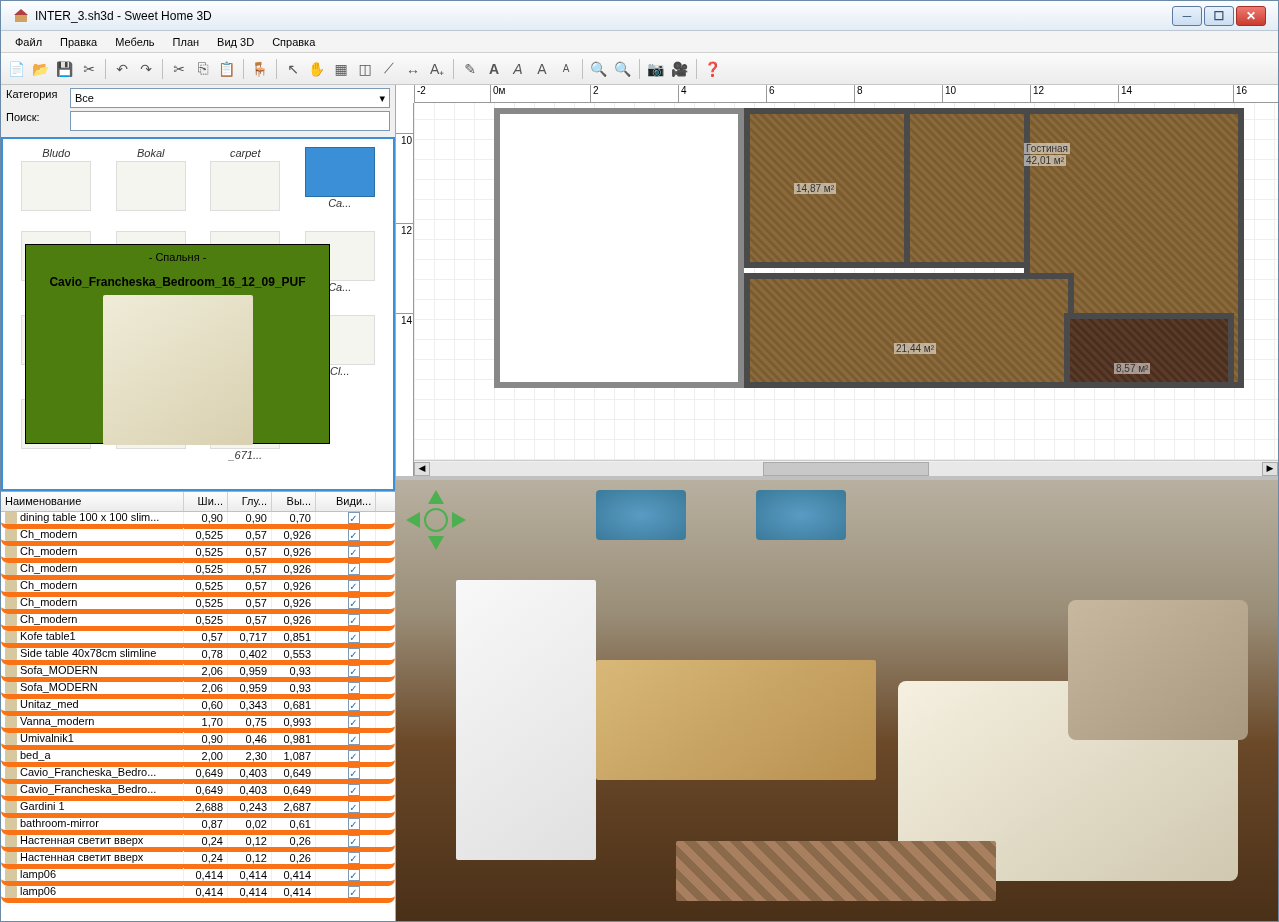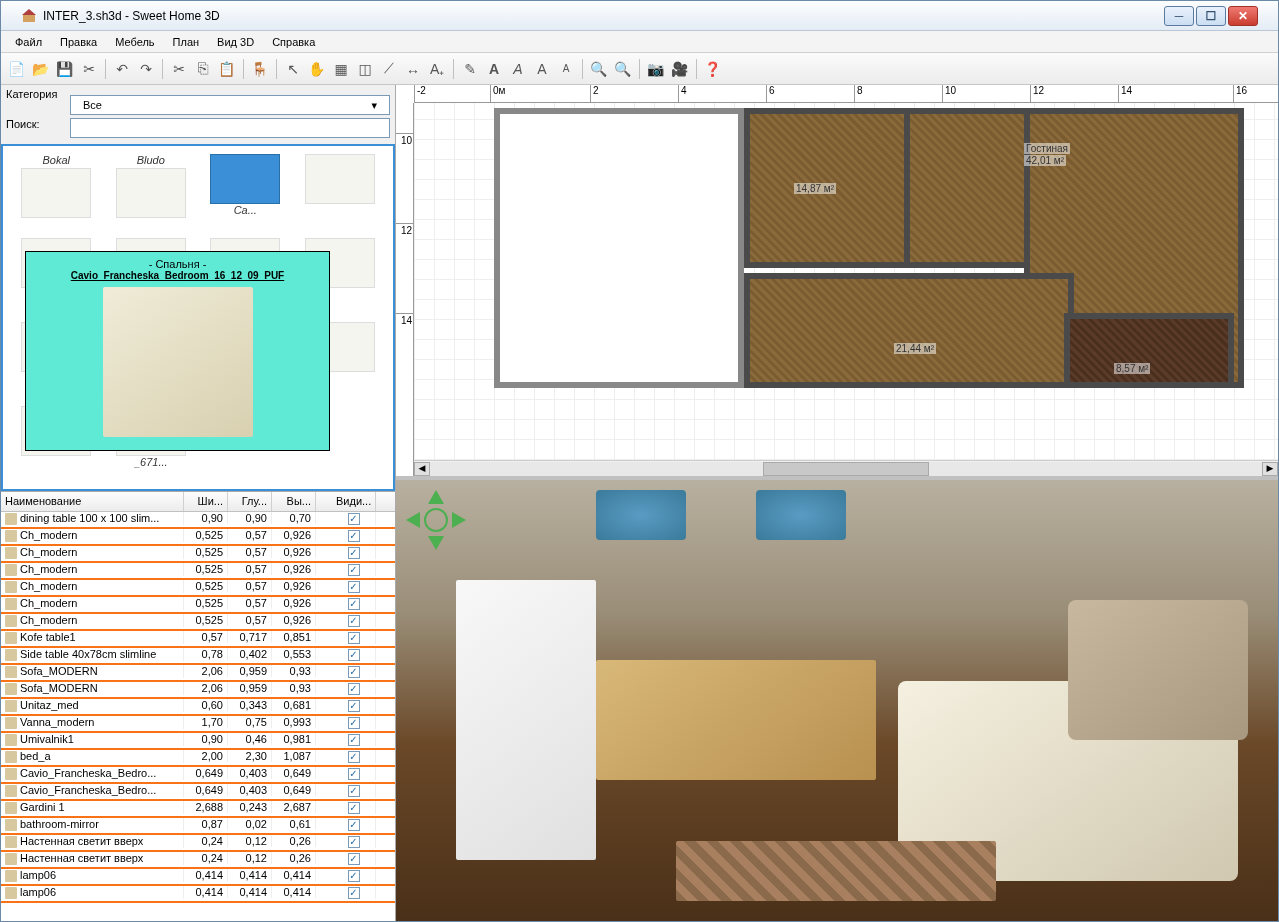--- a/index.html
+++ b/index.html
@@ -1,51 +1,51 @@
 <!DOCTYPE html>
 <html><head>
 <meta charset="utf-8">
 <style>
 * { box-sizing: border-box; margin: 0; padding: 0; }
 body { font-family: Tahoma, Arial, sans-serif; font-size: 11px; background: #e8e8e8; width: 1279px; height: 922px; overflow: hidden; }
 .window { width: 1279px; height: 922px; display: flex; flex-direction: column; border: 1px solid #6b8aa8; }
-.titlebar { height: 30px; background: linear-gradient(#fdfdfe, #e3ecf5); display: flex; align-items: center; padding: 0 20px; border-bottom: 1px solid #bcc7d4; }
+.titlebar { height: 30px; background: linear-gradient(#fdfdfe, #e3ecf5); display: flex; align-items: center; padding: 0 12px; border-bottom: 1px solid #bcc7d4; }
 .titlebar .app-icon { width: 16px; height: 16px; margin-right: 6px; }
 .titlebar .title { flex: 1; color: #000; font-size: 12px; }
 .win-btns { display: flex; gap: 2px; }
 .win-btn { width: 30px; height: 20px; border: 1px solid #5b7a9f; border-radius: 3px; display: flex; align-items: center; justify-content: center; font-size: 12px; font-weight: bold; }
 .win-btn.min, .win-btn.max { background: linear-gradient(#e9f1fb, #cbdef2); color: #33506e; }
 .win-btn.close { background: linear-gradient(#f07a72, #c93c2e); color: #fff; border-color: #a03028; }
 .menubar { height: 22px; background: #f4f4f4; display: flex; align-items: center; padding: 0 6px; gap: 2px; border-bottom: 1px solid #d0d0d0; }
 .menu-item { padding: 2px 8px; cursor: default; }
 .toolbar { height: 32px; background: linear-gradient(#fbfbfb, #ececec); display: flex; align-items: center; padding: 0 6px; gap: 4px; border-bottom: 1px solid #c6c6c6; }
 .tool-btn { width: 20px; height: 20px; display: flex; align-items: center; justify-content: center; border-radius: 2px; font-size: 14px; color: #555; }
 .tool-sep { width: 1px; height: 20px; background: #c0c0c0; margin: 0 2px; }
 .content { flex: 1; display: flex; overflow: hidden; }
 .left-pane { width: 395px; display: flex; flex-direction: column; border-right: 1px solid #aaa; }
 .catalog-top { padding: 3px 5px; background: #f0f0f0; }
 .cat-row { display: flex; align-items: flex-start; margin-bottom: 3px; gap: 4px; }
 .cat-row label { width: 60px; }
-.cat-select { flex: 1; height: 20px; border: 1px solid #7a9ab8; background: #fff; padding: 0 12px; display: flex; align-items: center; justify-content: space-between; margin-top: 7px; }
+.cat-select { flex: 1; height: 20px; border: 1px solid #7a9ab8; background: #fff; padding: 0 4px; display: flex; align-items: center; justify-content: space-between; }
 .cat-input { flex: 1; height: 20px; border: 1px solid #7a9ab8; background: #fff; padding: 0 4px; }
 .catalog-view { flex: 1; background: #fff; border: 2px solid #3a8fd6; overflow: hidden; position: relative; }
 .catalog-grid { padding: 8px; display: grid; grid-template-columns: repeat(4, 1fr); gap: 4px; }
 .cat-item { display: flex; flex-direction: column; align-items: center; height: 80px; }
 .cat-item .lbl { font-size: 11px; font-style: italic; color: #333; text-align: center; margin-bottom: 2px; white-space: nowrap; overflow: hidden; text-overflow: ellipsis; max-width: 85px; }
 .cat-item .thumb { width: 70px; height: 50px; background: #f5f5f0; border: 1px solid #ddd; display: flex; align-items: center; justify-content: center; }
 .cat-item.selected .thumb { background: #3a8fd6; border-color: #2a6fa6; }
-.tooltip { position: absolute; left: 22px; top: 105px; width: 305px; height: 200px; background: #5eead4; border: 1px solid #000; padding: 6px; z-index: 10; text-align: center; }
+.tooltip { position: absolute; left: 22px; top: 105px; width: 305px; height: 200px; background: #4d7c0f; border: 1px solid #000; padding: 6px; z-index: 10; text-align: center; }
 .tooltip .tt-cat { font-size: 11px; }
-.tooltip .tt-name { font-weight: bold; font-size: 10px; margin-top: 0; text-decoration: underline; }
+.tooltip .tt-name { font-weight: bold; font-size: 12px; margin-top: 12px; }
 .tooltip .tt-img { width: 150px; height: 150px; margin: 6px auto 0; background: linear-gradient(145deg, #f0ecd8, #d8d0b0); border-radius: 2px; }
 .furniture-table { height: 430px; background: #fff; border-top: 1px solid #aaa; overflow: hidden; display: flex; flex-direction: column; }
 .ft-header { display: flex; background: linear-gradient(#fdfdfd, #ececec); border-bottom: 1px solid #c0c0c0; height: 20px; font-size: 11px; }
 .ft-header .col { border-right: 1px solid #d0d0d0; padding: 3px 4px; overflow: hidden; white-space: nowrap; }
 .ft-body { flex: 1; overflow-y: auto; }
-.ft-row { display: flex; height: 17px; border-bottom: 2px solid #f97316; align-items: flex-start; font-size: 11px; }
+.ft-row { display: flex; height: 17px; border-bottom: 5px solid #f97316; align-items: flex-end; font-size: 11px; border-radius: 7px; }
 .ft-row .col { border-right: 1px solid #eee; padding: 0 4px; overflow: hidden; white-space: nowrap; }
 .ft-row .ico { width: 12px; height: 12px; background: #d8c8a0; display: inline-block; margin-right: 3px; vertical-align: middle; border-radius: 1px; }
 .col-name { width: 183px; }
 .col-w { width: 44px; text-align: right; }
 .col-d { width: 44px; text-align: right; }
 .col-h { width: 44px; text-align: right; }
 .col-v { width: 44px; text-align: center; margin-left: 16px; }
 .chk { width: 12px; height: 12px; border: 1px solid #7a9ab8; display: inline-flex; align-items: center; justify-content: center; color: #2a6fa6; font-size: 10px; background: #fff; }
 .right-pane { flex: 1; display: flex; flex-direction: column; }
 .plan-area { height: 395px; display: flex; flex-direction: column; border-bottom: 4px solid #c0c0c0; }
@@ -158,25 +158,29 @@
         </div>
         <div class="cat-row">
           <label>Поиск:</label>
           <input class="cat-input" style="">
         </div>
       </div>
 
       <div class="catalog-view">
         <div class="catalog-grid" id="catalog-grid">
             <div class="cat-item">
+              <div class="lbl">Bludo</div>
+              <div class="thumb"></div>
+            </div>
+            <div class="cat-item">
               <div class="lbl">Bokal</div>
               <div class="thumb"></div>
             </div>
             <div class="cat-item">
-              <div class="lbl">Bludo</div>
+              <div class="lbl">carpet</div>
               <div class="thumb"></div>
             </div>
             <div class="cat-item selected">
               <div class="thumb"></div>
               <div class="lbl">Ca...</div>
             </div>
             <div class="cat-item">
               <div class="thumb"></div>
               <div class="lbl"></div>
             </div>

